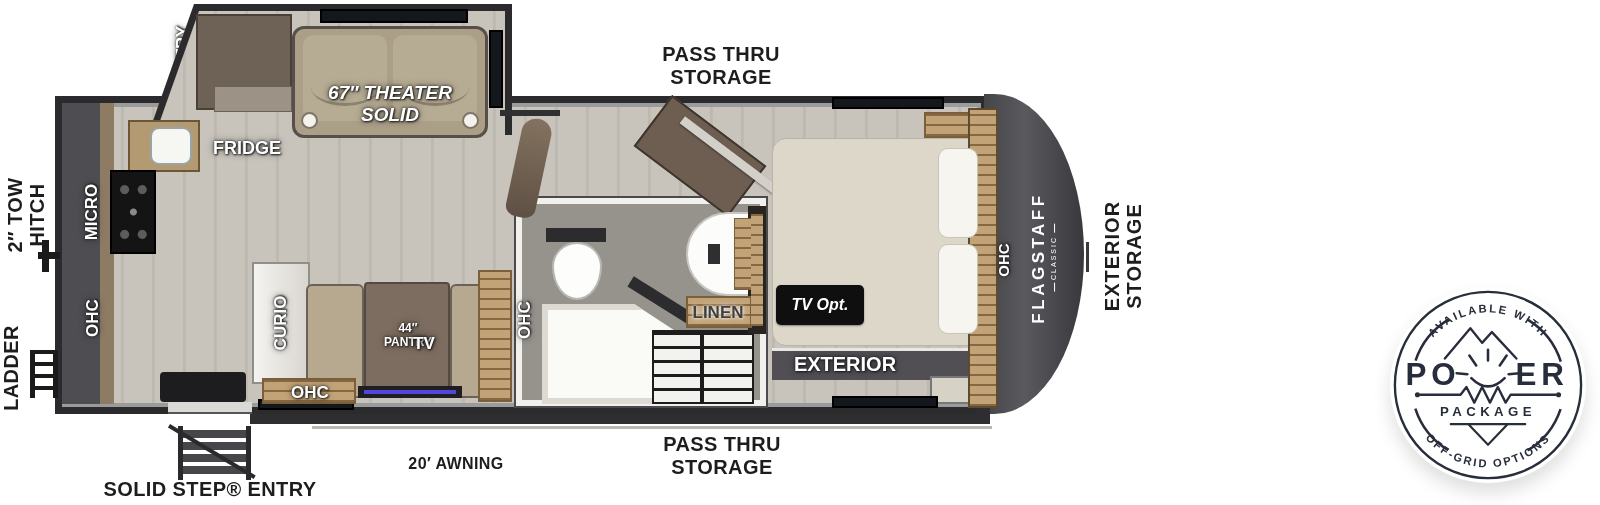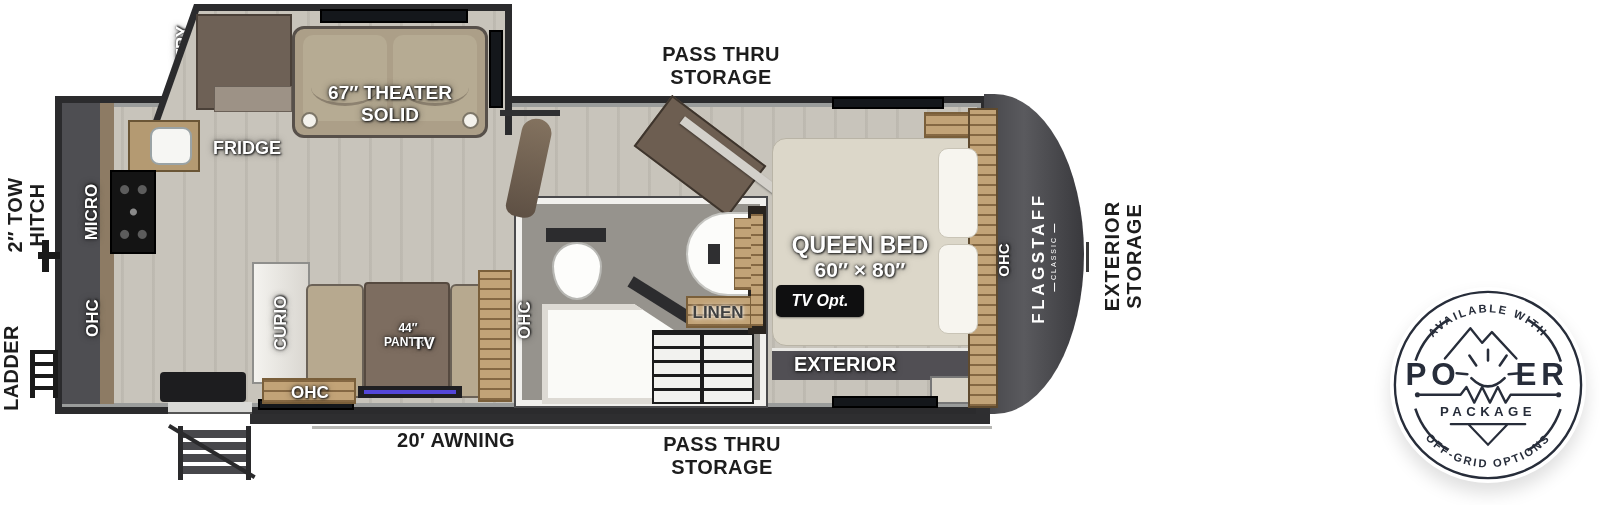--- a/index.html
+++ b/index.html
@@ -37,21 +37,21 @@
   <div class="abs" style="left:196px;top:14px;width:96px;height:96px;background:#6e6156;border:2px solid #4a4038;z-index:3;"></div>
   <div class="abs" style="left:214px;top:86px;width:78px;height:26px;background:#9d9286;border:1px solid #6a6057;z-index:4;"></div>
   <div class="abs" style="left:292px;top:26px;width:196px;height:112px;background:#ac9f88;border:3px solid #57504a;border-radius:12px;z-index:3;">
     <div class="seat" style="left:8px;"></div>
     <div class="seat" style="right:8px;"></div>
     <div class="cup" style="left:6px;"></div>
     <div class="cup" style="right:6px;"></div>
   </div>
   <div class="vlab fl" style="left:183px;top:60px;font-size:17px;">PANTRY</div>
   <div class="hlab fl" style="left:247px;top:141px;font-size:18px;z-index:5;margin-top:7px;">FRIDGE</div>
-  <div class="hlab fl" style="left:390px;top:104px;font-size:19px;z-index:5;">
+  <div class="hlab fl" style="left:390px;top:104px;font-size:19px;z-index:5;font-style:italic;">
     <div>67″ THEATER</div>
     <div>SOLID</div>
   </div>
 
   <div class="abs" style="left:62px;top:103px;width:52px;height:301px;background:#4e4e52;z-index:2;"></div>
   <div class="abs" style="left:100px;top:103px;width:14px;height:301px;background:#8d7b64;z-index:2;"></div>
   <div class="abs" style="left:128px;top:120px;width:72px;height:52px;background:#b49a72;border:2px solid #6b5636;z-index:3;"></div>
   <div class="abs" style="left:150px;top:127px;width:42px;height:38px;background:#f6f6f3;border:2px solid #9aa3a5;border-radius:9px;z-index:4;"></div>
   <div class="abs" style="left:110px;top:170px;width:46px;height:84px;border:2px solid #000;z-index:3;background:
        radial-gradient(circle at 30% 22%, #5c5c5c 0 4px, transparent 5px),
@@ -101,25 +101,21 @@
   <div class="hlab dk" style="left:718px;top:313px;font-size:17px;z-index:5;">LINEN</div>
   <div class="abs" style="left:652px;top:330px;width:102px;height:74px;border:2px solid #1c1c1c;z-index:3;background:
        repeating-linear-gradient(90deg,transparent 0 46px,#1c1c1c 46px 50px,transparent 50px 98px),
        repeating-linear-gradient(180deg,#1c1c1c 0 3px,#f2f2ef 3px 14px);"></div>
 
   <div class="abs" style="left:748px;top:206px;width:18px;height:128px;background:#29241f;z-index:3;"></div>
   <div class="abs woodlines" style="left:751px;top:214px;width:12px;height:112px;z-index:4;"></div>
   <div class="abs" style="left:772px;top:138px;width:212px;height:208px;background:#dcd7c9;border:1px solid #b9b4a6;border-radius:14px;z-index:3;"></div>
   <div class="abs" style="left:938px;top:148px;width:40px;height:90px;background:#f7f5ef;border:1px solid #c9c4b6;border-radius:10px;z-index:4;"></div>
   <div class="abs" style="left:938px;top:244px;width:40px;height:90px;background:#f7f5ef;border:1px solid #c9c4b6;border-radius:10px;z-index:4;"></div>
-  <div class="hlab fl" style="left:860px;top:257px;z-index:5;">
-    <div style="font-size:23px;">QUEEN BED</div>
-    <div style="font-size:21px;">60″ × 80″</div>
-  </div>
-  <div class="badge" style="left:776px;top:285px;width:88px;height:32px;font-size:16px;border-radius:5px;z-index:5;">
+  <div class="badge" style="left:776px;top:285px;width:88px;height:40px;font-size:16px;border-radius:5px;z-index:5;">
     <div>TV Opt.</div>
   </div>
   <div class="abs" style="left:772px;top:348px;width:196px;height:32px;background:#514f54;border-top:3px solid #e8e7e3;z-index:3;"></div>
   <div class="hlab fl" style="left:845px;top:364px;font-size:20px;z-index:5;">EXTERIOR</div>
   <div class="abs" style="left:930px;top:376px;width:42px;height:28px;background:#d7d2c6;border:2px solid #777;z-index:3;"></div>
   <div class="abs woodlines" style="left:924px;top:112px;width:50px;height:26px;border:2px solid #7a5f3a;z-index:3;"></div>
   <div class="abs woodlines" style="left:968px;top:108px;width:30px;height:300px;border:2px solid #5f4a2e;z-index:3;"></div>
   <div class="abs window" style="left:832px;top:97px;width:112px;height:12px;z-index:3;"></div>
   <div class="abs window" style="left:832px;top:396px;width:106px;height:12px;z-index:3;"></div>
 
@@ -155,21 +151,22 @@
   </div>
   <div class="hlab ol" style="left:722px;top:456px;font-size:20px;">
     <div>PASS THRU</div>
     <div>STORAGE</div>
   </div>
   <div class="vlab ol" style="left:27px;top:215px;font-size:20px;">
     <div>2″ TOW</div>
     <div>HITCH</div>
   </div>
   <div class="vlab ol" style="left:12px;top:368px;font-size:20px;">LADDER</div>
-  <div class="hlab ol" style="left:456px;top:440px;font-size:20px;">20′ AWNING</div>
+  <div class="hlab ol" style="left:210px;top:489px;font-size:20px;">SOLID STEP® ENTRY</div>
+  <div class="hlab ol" style="left:456px;top:464px;font-size:16px;">20′ AWNING</div>
   <div class="vlab ol" style="left:1124px;top:256px;font-size:20px;letter-spacing:1px;">
     <div>EXTERIOR</div>
     <div>STORAGE</div>
   </div>
 
   <div class="abs" style="left:1390px;top:287px;width:196px;height:196px;border-radius:50%;background:#fff;box-shadow:0 10px 18px rgba(0,0,0,.13);z-index:6;">
     <svg width="196" height="196" viewBox="0 0 200 200">
       <circle cx="100" cy="100" r="95" fill="#ffffff" stroke="#272d3a" stroke-width="2.4"></circle>
       <circle cx="100" cy="100" r="78" fill="none" stroke="#272d3a" stroke-width="2.6" stroke-dasharray="55 85 55 50 55 85 55 50" stroke-dashoffset="-25"></circle>
       <defs>

